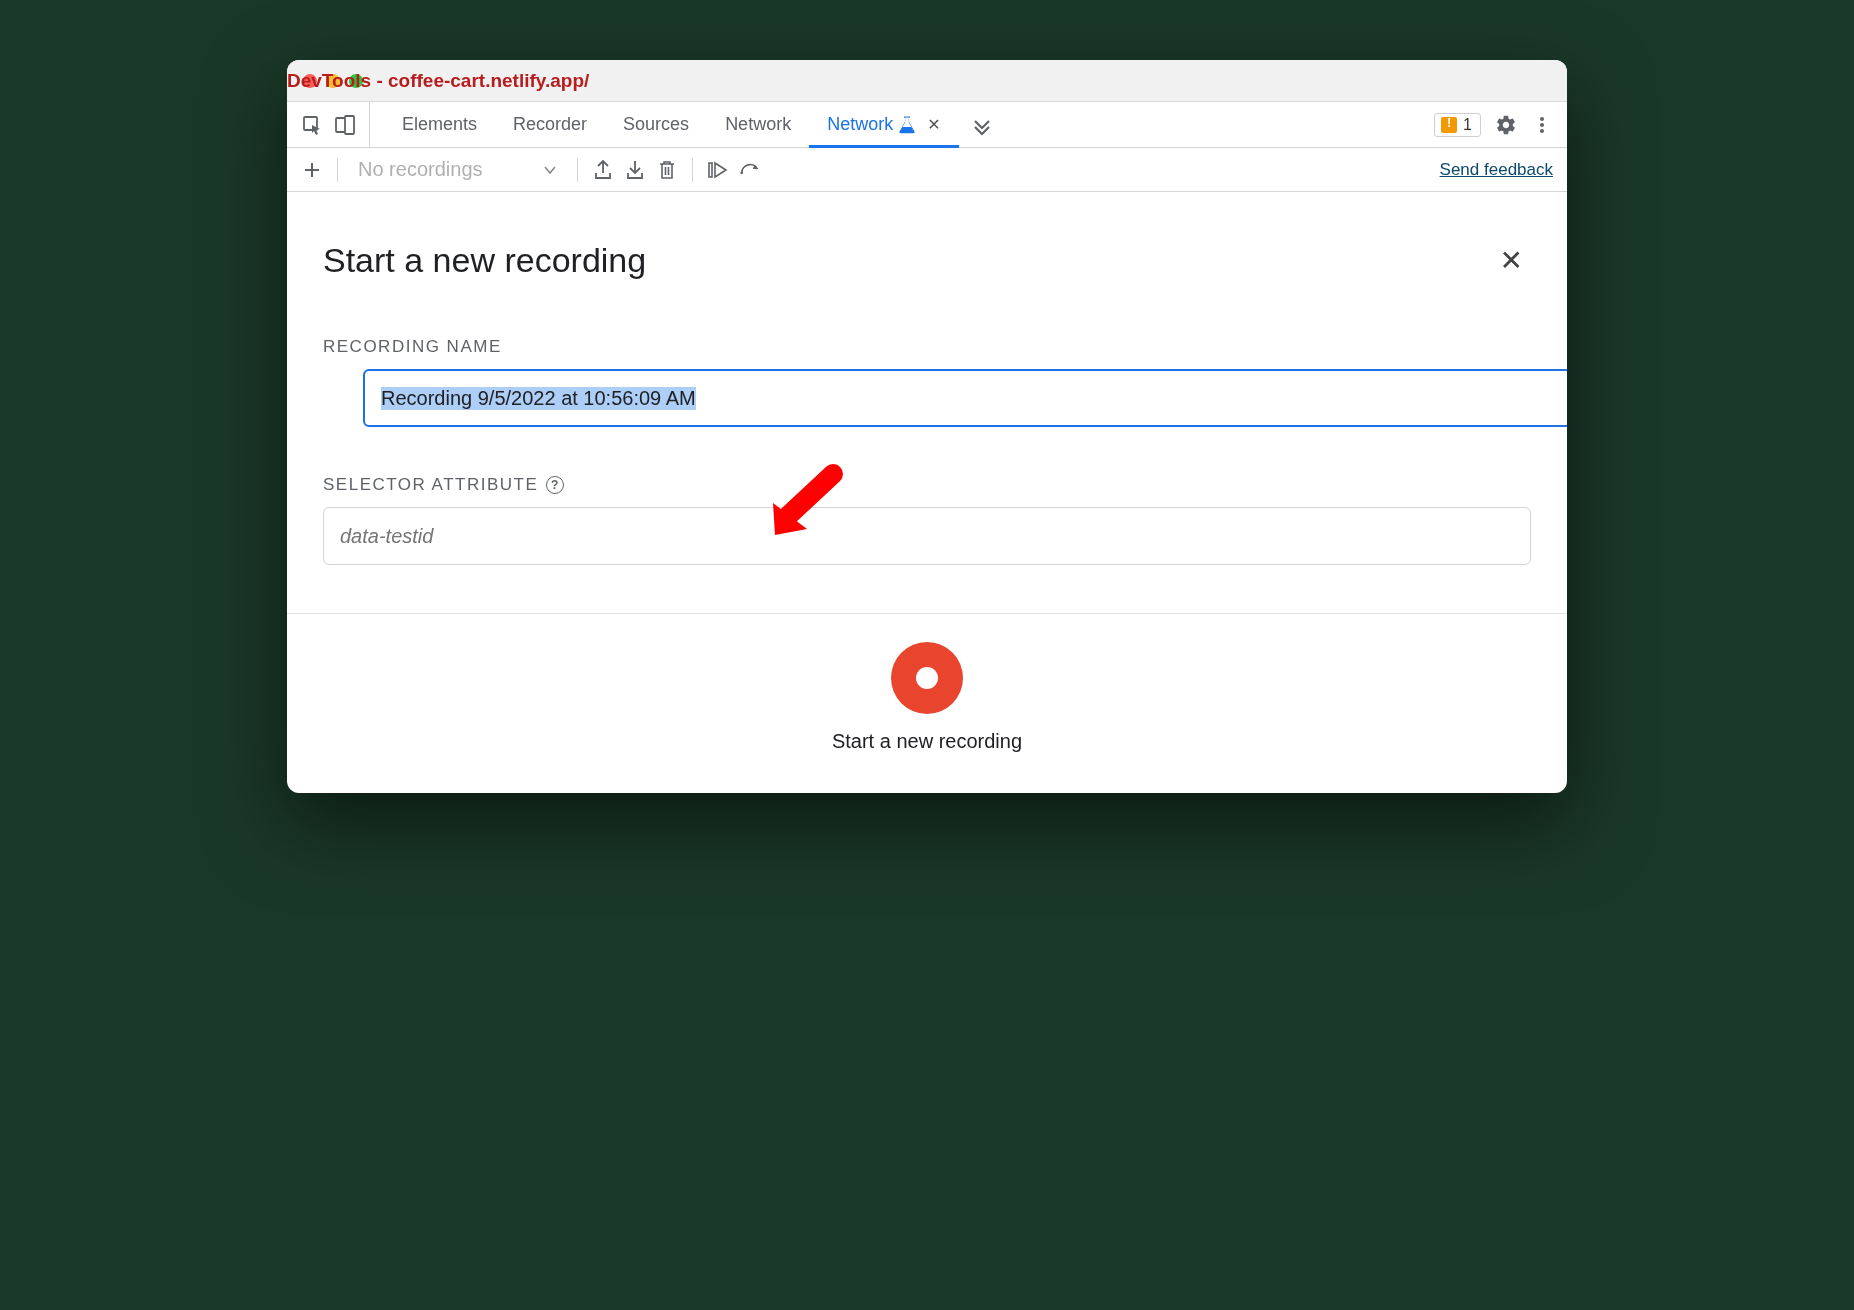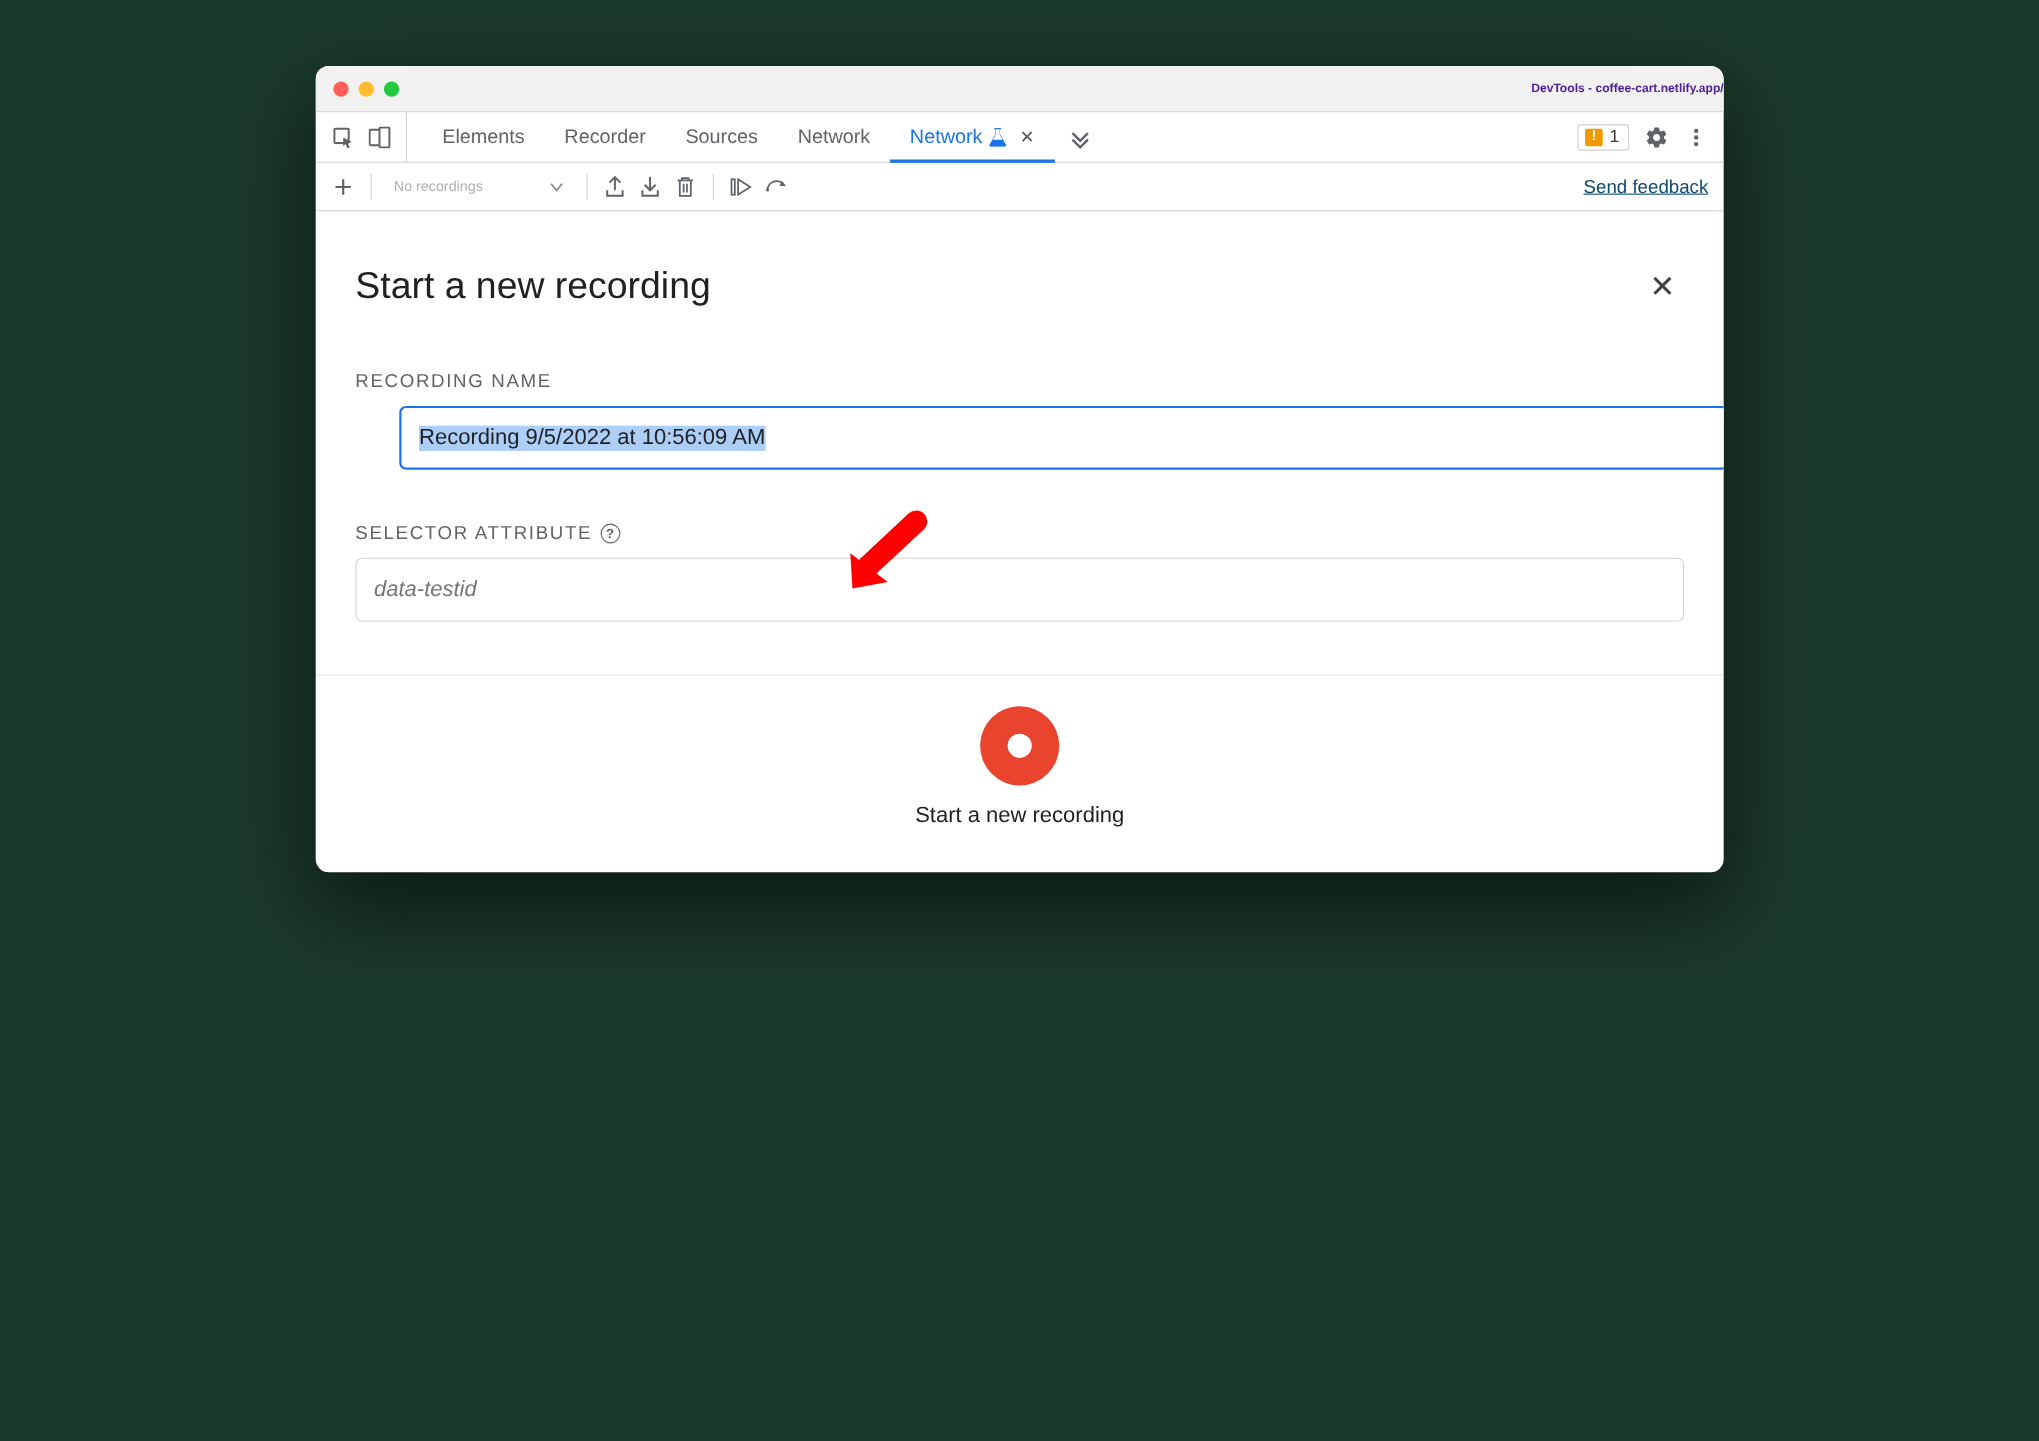--- a/index.html
+++ b/index.html
@@ -35,24 +35,24 @@
     gap: 9px;
     padding-left: 16px;
   }
   .tl { width: 14px; height: 14px; border-radius: 50%; }
   .tl.red { background: #ff5f57; }
   .tl.yellow { background: #febc2e; }
   .tl.green { background: #28c840; }
   .title-text {
     position: absolute;
     left: 0; right: 0;
-    text-align: right;
-    font-size: 11px;
+    text-align: left;
+    font-size: 19px;
     font-weight: 600;
-    color: #4c1d95;
+    color: #b91c1c;
     pointer-events: none;
   }
   
   .tabs-row {
     height: 46px;
     border-bottom: 1px solid #d4d4d4;
     display: flex;
     align-items: stretch;
     padding: 0 10px 0 10px;
   }
@@ -151,21 +151,21 @@
     gap: 10px;
   }
   .toolbar-sep {
     width: 1px; height: 24px; background: #d4d4d4;
     margin: 0 4px;
   }
   .dropdown {
     display: flex; align-items: center;
     gap: 60px;
     color: #b0b0b0;
-    font-size: 13px;
+    font-size: 20px;
     padding: 2px 6px;
     cursor: pointer;
   }
   .dropdown .chev {
     color: #888;
   }
   .toolbar-right {
     margin-left: auto;
   }
   .send-feedback {

